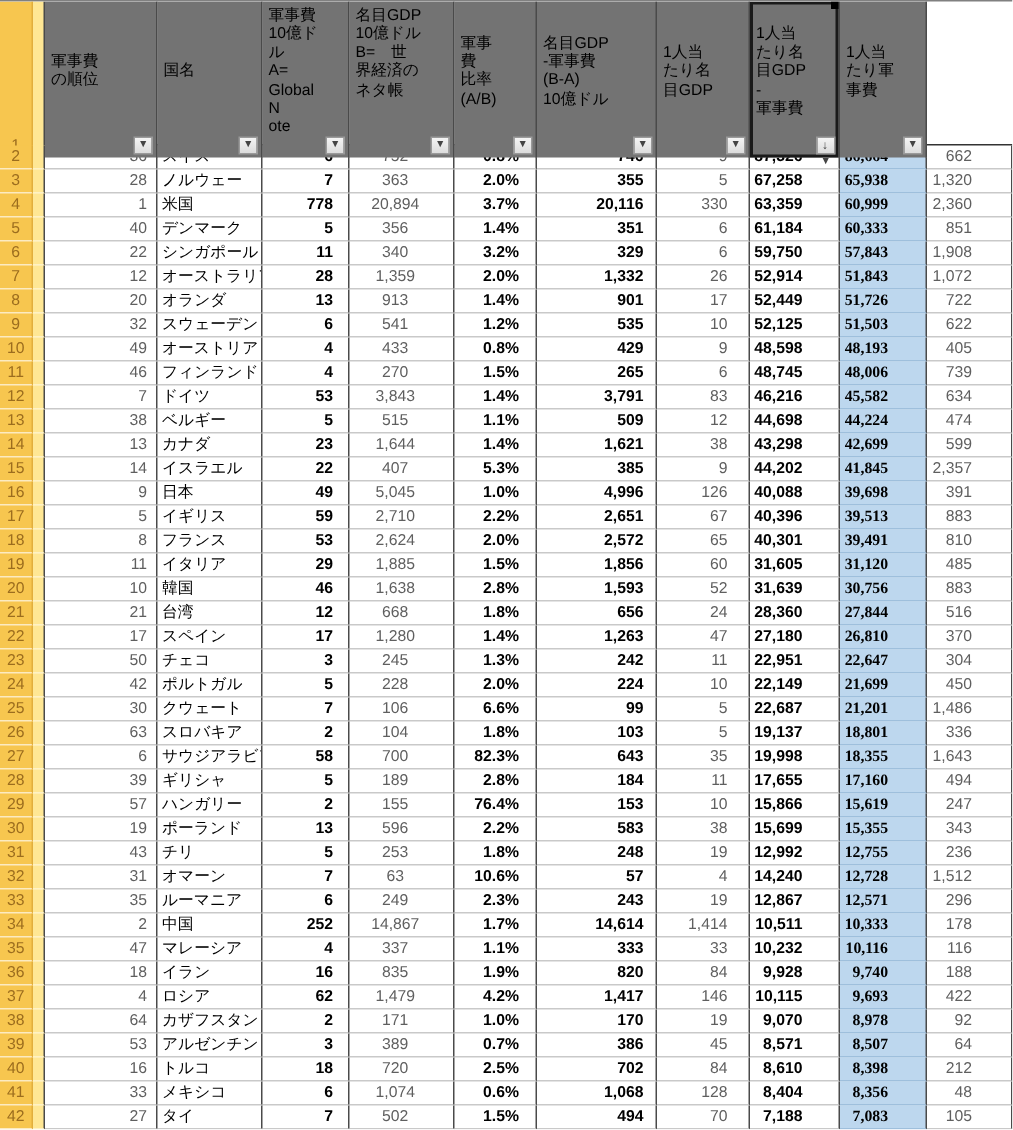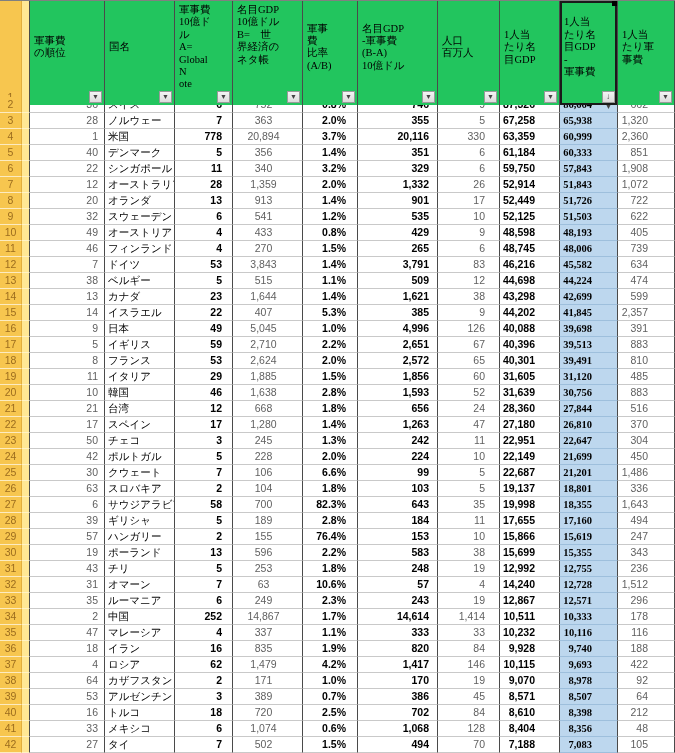--- a/index.html
+++ b/index.html
@@ -15,23 +15,23 @@
   *{margin:0;padding:0;box-sizing:border-box;}
   body{background:#fff;font-family:"Liberation Sans","DejaVu Sans",sans-serif;}
   .sheet{width:675px;height:753px;overflow:hidden;background:#fff;border-top:1px solid #808080;}
   .grid-row{display:grid;grid-template-columns:var(--cols);}
   
   .header-row{height:96px;border-bottom:1px solid #333;}
   .corner{background:var(--row-header-bg);color:var(--row-header-text);
     display:flex;align-items:flex-end;justify-content:center;font-size:10.5px;
     padding-bottom:2px;border-right:1px solid #E2AE3C;}
   .ycol{background:var(--col-a-fill);border-right:1px solid var(--gv);}
-  .hcell{position:relative;border-right:1px solid var(--gv);background:#22c55e;
+  .hcell{position:relative;border-right:1px solid var(--gv);background:#737373;
     font-size:10.5px;line-height:1.18;color:#000;padding:3px 20px 14px 4px;
-    white-space:pre-wrap;word-break:break-all;display:flex;align-items:center;font-family:Liberation Serif, serif;}
+    white-space:pre-wrap;word-break:break-all;display:flex;align-items:center;}
   .hcell.top{align-items:flex-start;}
   .filter-btn{position:absolute;right:2px;bottom:2px;width:13px;height:12px;
     background:linear-gradient(#f4f4f4,#dcdcdc);border:1px solid #9a9a9a;
     color:#444;font-size:7px;line-height:10px;text-align:center;cursor:pointer;}
   .hcell.selected{box-shadow:inset 0 0 0 2px #1a1a1a;}
   .hcell.selected::after{content:"";position:absolute;top:0;right:0;width:5px;height:5px;background:#000;}
   .sort-mark{font-size:8px;margin-right:1px;}
   
   .drow{height:16px;font-size:10.5px;line-height:15px;}
   .rowhead{background:var(--row-header-bg);color:var(--row-header-text);
@@ -95,25 +95,20 @@
       <span class="filter-btn">▼</span>
     </div>
     <div class="hcell">
       <span>名目GDP
 -軍事費
 (B-A)
 10億ドル</span>
       <span class="filter-btn">▼</span>
     </div>
     <div class="hcell">
-      <span>人口
-百万人</span>
-      <span class="filter-btn">▼</span>
-    </div>
-    <div class="hcell">
       <span>1人当
 たり名
 目GDP</span>
       <span class="filter-btn">▼</span>
     </div>
     <div class="hcell selected">
       <span>1人当
 たり名
 目GDP-
 軍事費</span>

